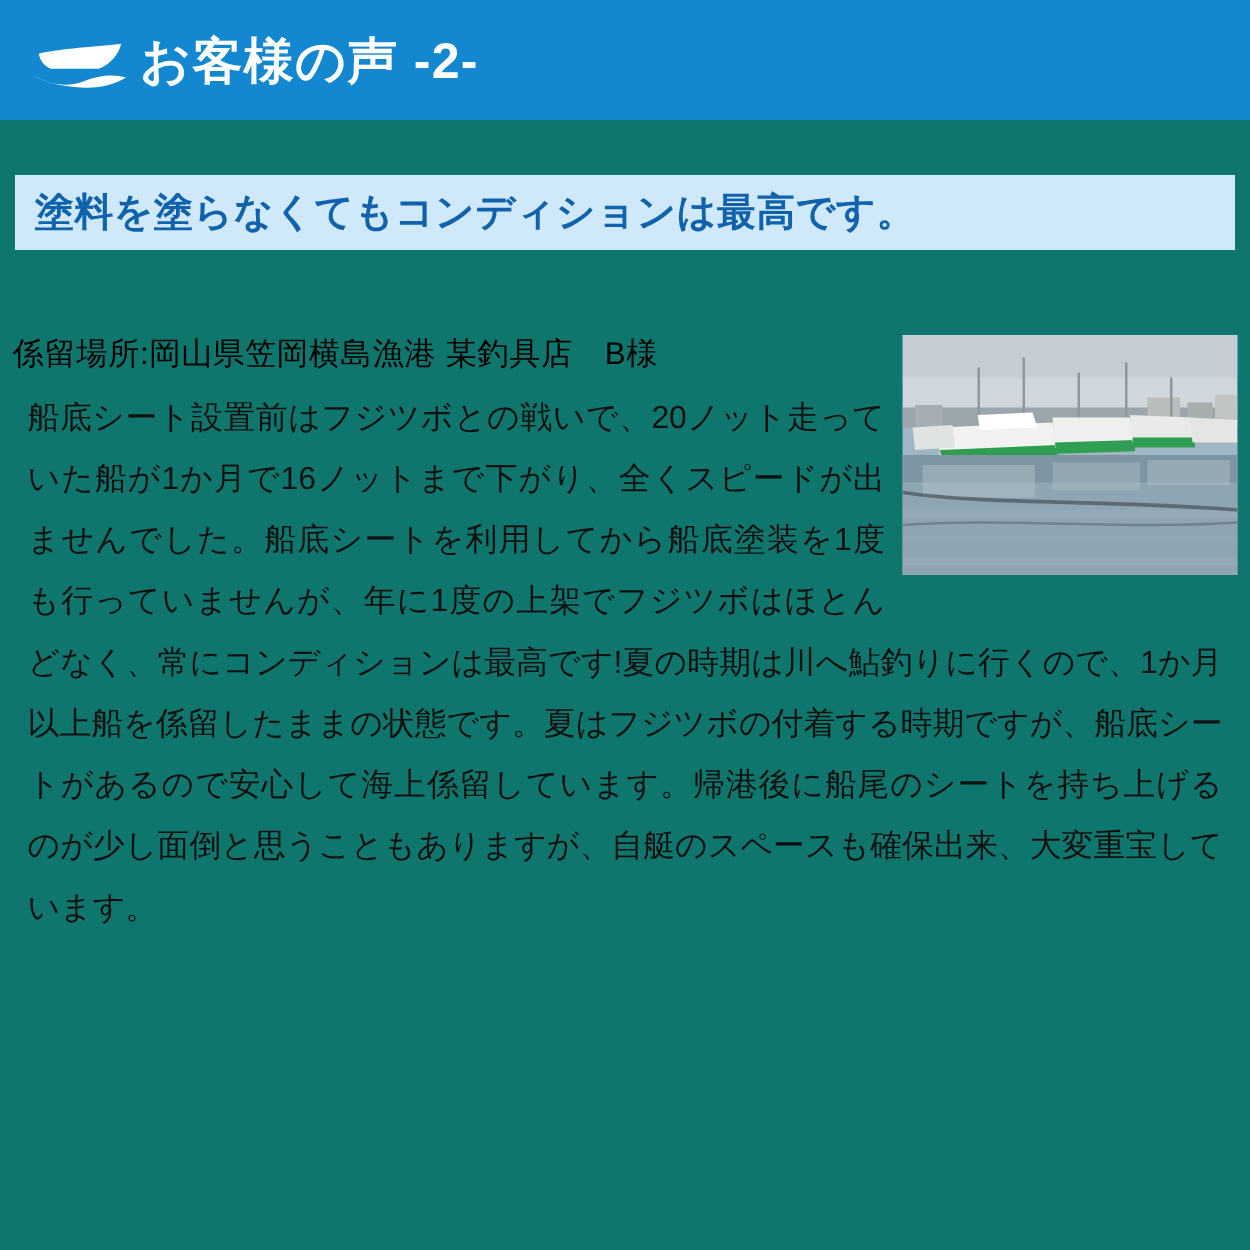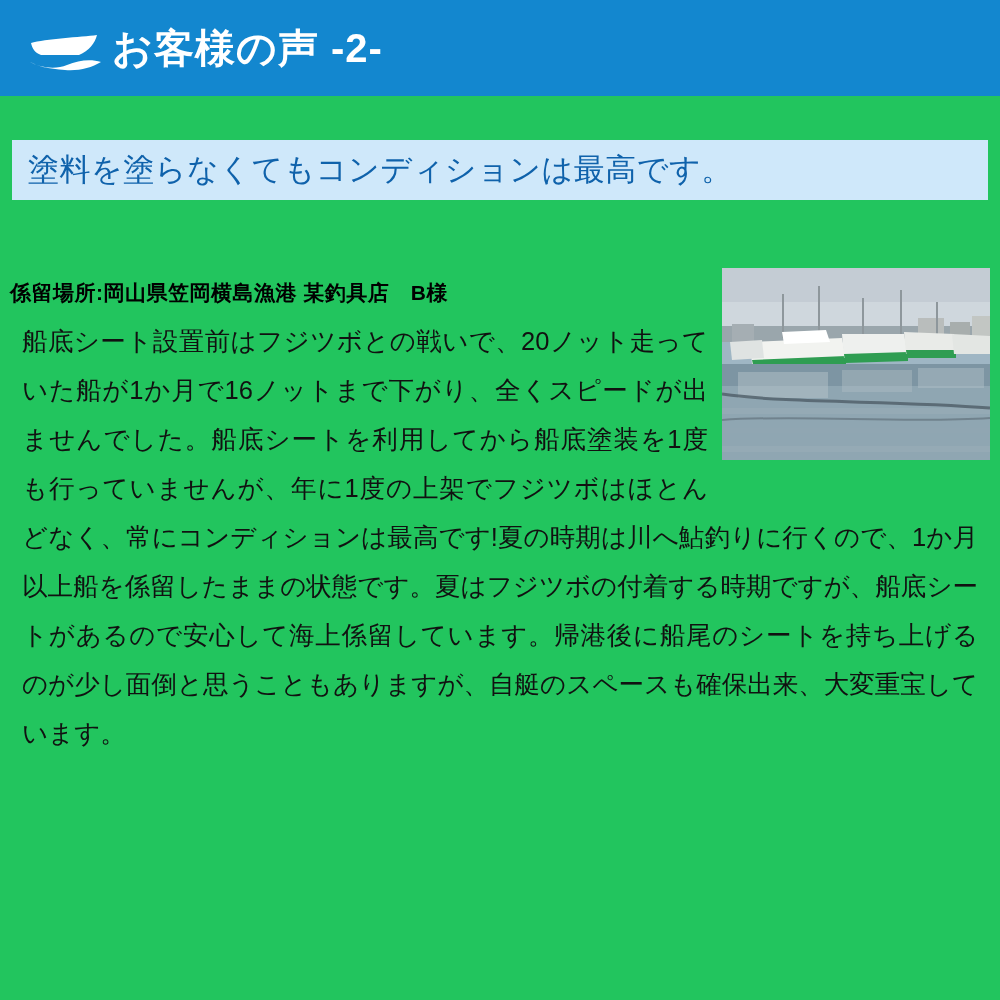--- a/index.html
+++ b/index.html
@@ -10,21 +10,21 @@
     width: 1000px;
     height: 1000px;
     background: #ffffff;
     font-family: "Liberation Sans", sans-serif;
     overflow: hidden;
   }
   .page {
     position: relative;
     width: 1000px;
     height: 1000px;
-    background: #22c55e;
+    background: #0f766e;
   }
 
   
   .header {
     position: absolute;
     left: 0;
     top: 0;
     width: 1000px;
     height: 96px;
     background: #1387cf;
@@ -55,21 +55,21 @@
     top: 140px;
     width: 976px;
     height: 60px;
     background: #cfe8fa;
     display: flex;
     align-items: center;
   }
   .subhead-text {
     color: #0f62ab;
     font-size: 31px;
-    font-weight: normal;
+    font-weight: bold;
     margin-left: 16px;
     letter-spacing: 0.5px;
     white-space: nowrap;
   }
 
   
   .body-wrap {
     position: absolute;
     left: 10px;
     top: 268px;
@@ -81,25 +81,25 @@
     height: 192px;
     margin: 0 0 10px 14px;
     border: 0;
     overflow: hidden;
     position: relative;
     background: #9fb6c4;
   }
   .photo svg { display: block; }
 
   .mooring {
-    font-size: 21px;
-    font-weight: bold;
+    font-size: 25px;
+    font-weight: normal;
     color: #000000;
     line-height: 1.2;
-    margin: 12px 0 10px 0;
+    margin: 0 0 10px 0;
     letter-spacing: 0.5px;
     white-space: nowrap;
   }
   .testimonial {
     font-size: 25.5px;
     color: #111111;
     line-height: 1.92;
     text-align: justify;
     margin: 12px;
     letter-spacing: 0px;

